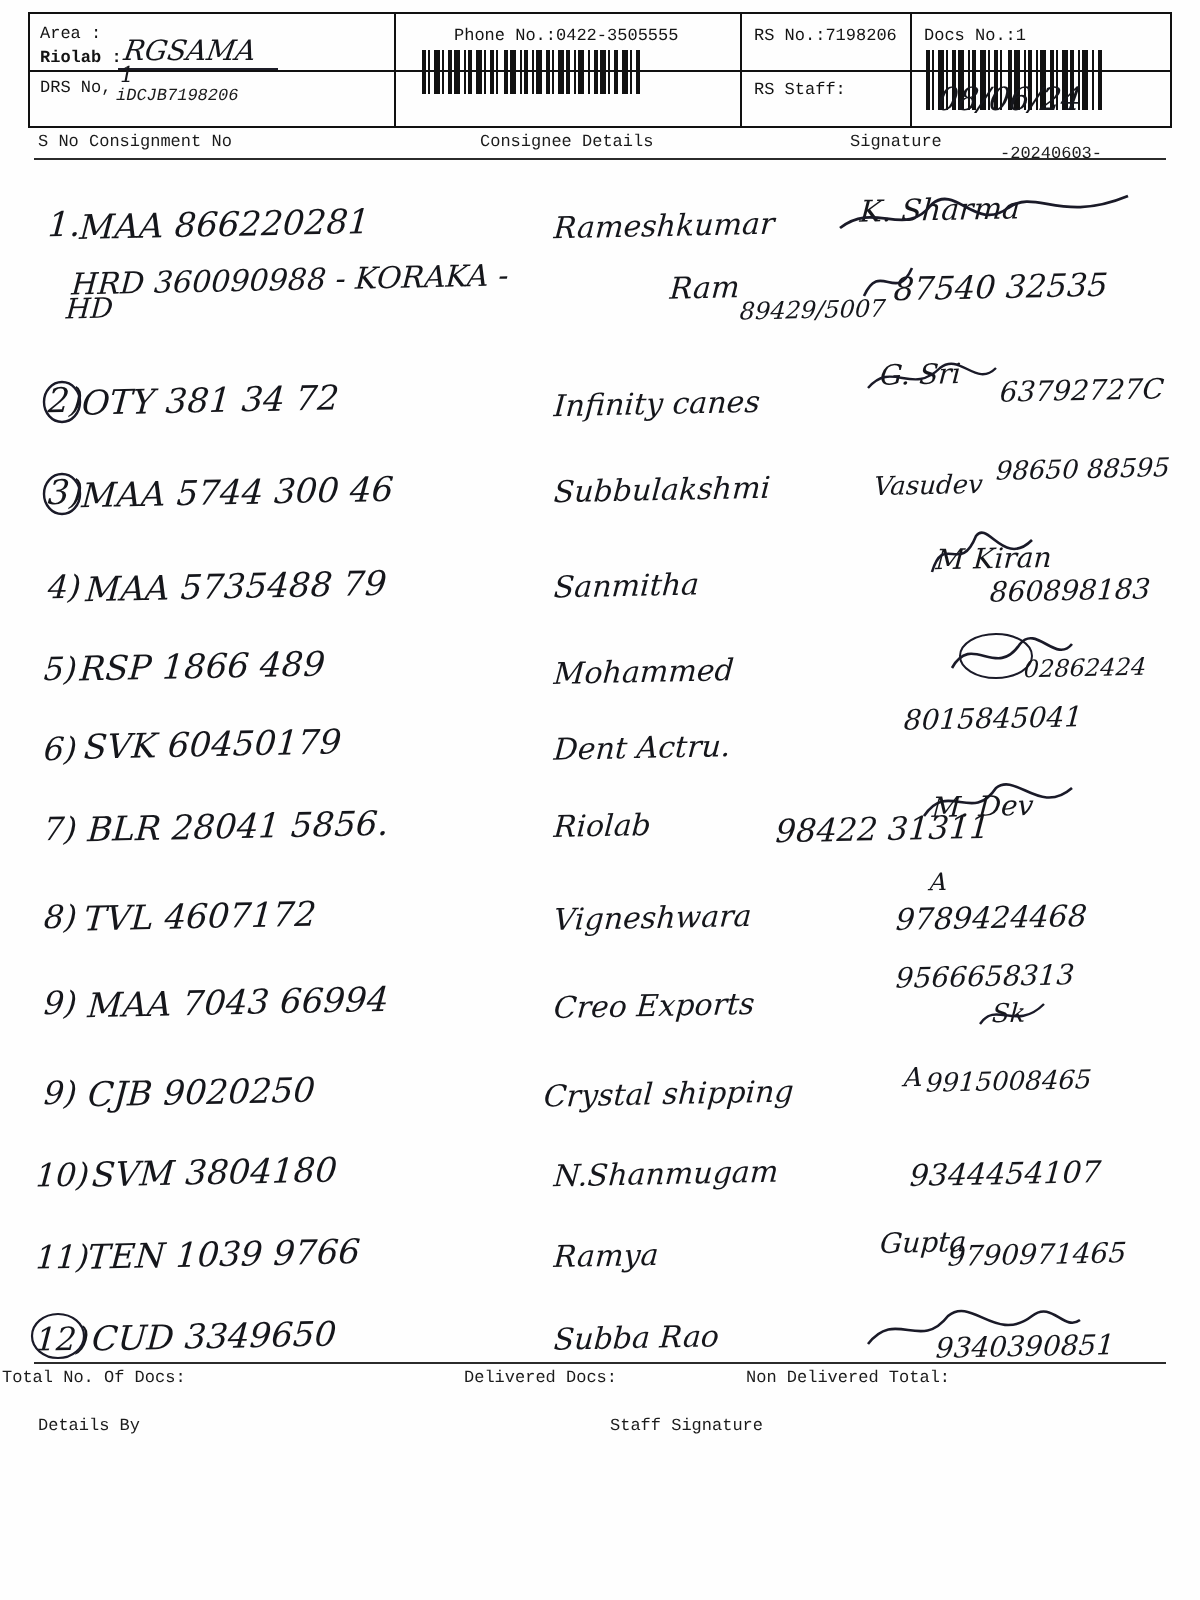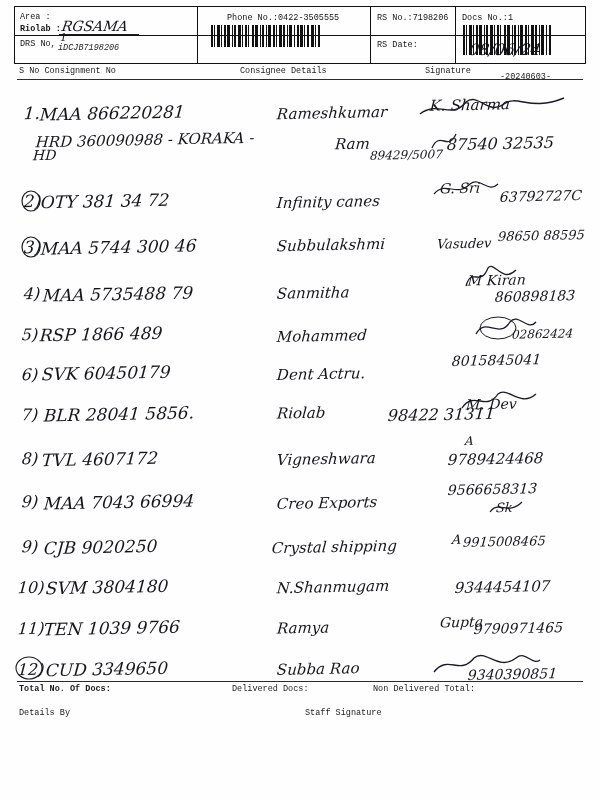--- a/index.html
+++ b/index.html
@@ -115,21 +115,21 @@
       <div class="vline" style="left:440px;"></div>
       <div class="hline" style="top:28px;left:182px;right:0;"></div>
       <div class="hline" style="top:28px;left:0;width:182px;"></div>
 
       <div class="cell" style="left:5px; top:5px;">Area :</div>
       <div class="cell" style="left:5px; top:17px;"><b>Riolab :</b></div>
       <div class="cell" style="left:5px; top:32px;">DRS No,</div>
 
       <div class="cell" style="left:176px; top:6px;margin-left:36px;">Phone No.:0422-3505555</div>
       <div class="cell" style="left:362px; top:6px;">RS No.:7198206</div>
-      <div class="cell" style="left:362px; top:33px;">RS Date:</div>
+      <div class="cell" style="left:362px; top:33px;">RS Staff:</div>
       <div class="cell" style="left:447px; top:6px;">Docs No.:1</div>
 
       <div class="barcode" style="left:196px; top:18px; width:150px; height:22px;">
         <i style="width:2px"></i>
           <i style="width:1px;background:transparent"></i>
           <i style="width:1px"></i>
           <i style="width:2px;background:transparent"></i>
           <i style="width:3px"></i>
           <i style="width:1px;background:transparent"></i>
           <i style="width:1px"></i>
@@ -387,19 +387,19 @@
   <div class="hw sk2" style="left:46px; top:659px; font-size:17px;">CUD 3349650</div>
   <div class="hw sk2" style="left:277px; top:660px; font-size:15px;">Subba Rao</div>
   <div class="scrib" style="left:432px; top:650px;">
     <svg width="110" height="30">
         <path d="M2 22 C16 4, 28 26, 42 8 C54 -2, 66 22, 84 8 C94 0, 100 16, 108 10" stroke="#1a1a28" fill="none" stroke-width="1.3"></path>
       </svg>
   </div>
   <div class="hw sk2" style="left:468px; top:666px; font-size:14px;">9340390851</div>
 
   <div class="rule" style="left:17px; top:681px; width:566px;"></div>
-  <div class="lbl" style="left:19px; top:684px;font-weight:bold;">Total No. Of Docs:</div>
+  <div class="lbl" style="left:1px; top:684px;">Total No. Of Docs:</div>
   <div class="lbl" style="left:232px; top:684px;">Delivered Docs:</div>
   <div class="lbl" style="left:373px; top:684px;">Non Delivered Total:</div>
   <div class="lbl" style="left:19px; top:708px;">Details By</div>
   <div class="lbl" style="left:305px; top:708px;">Staff Signature</div>
 
 </div>
 
 </body></html>

